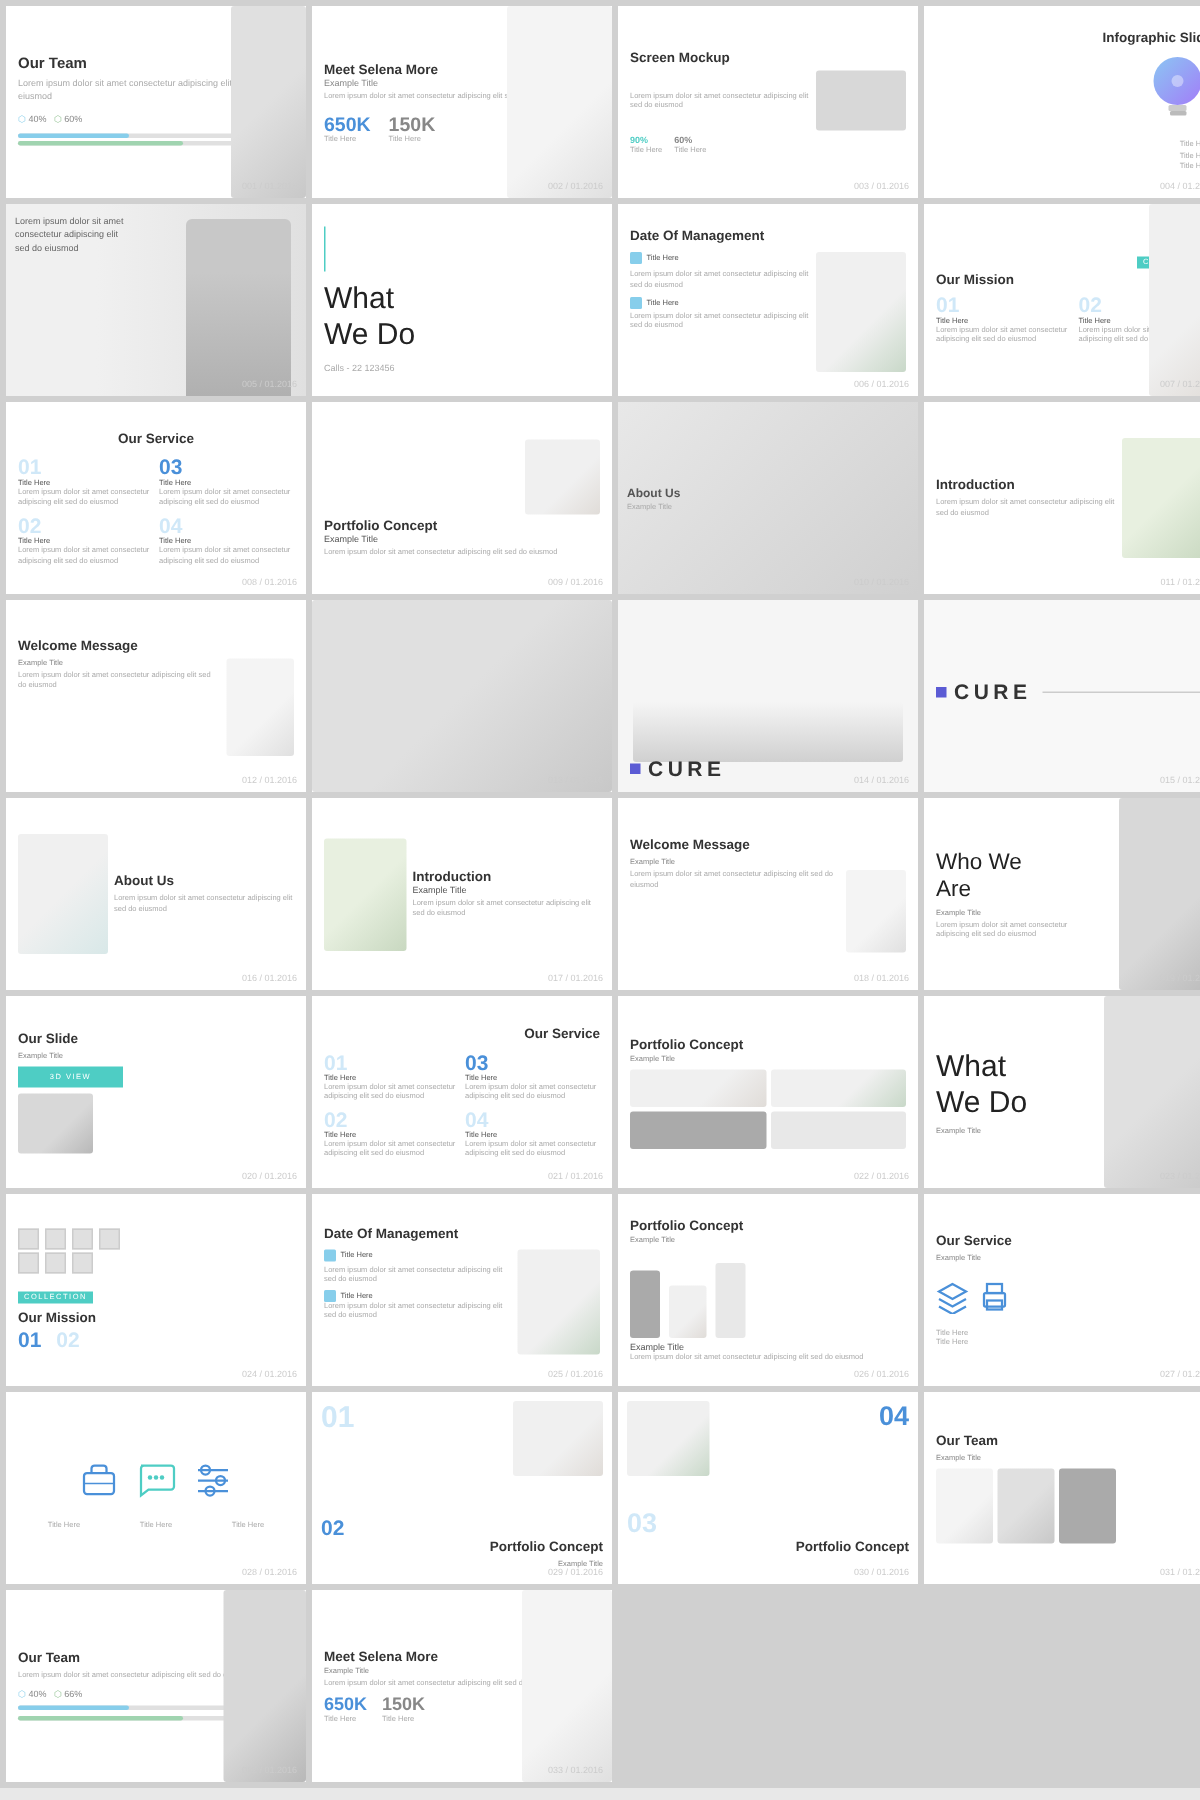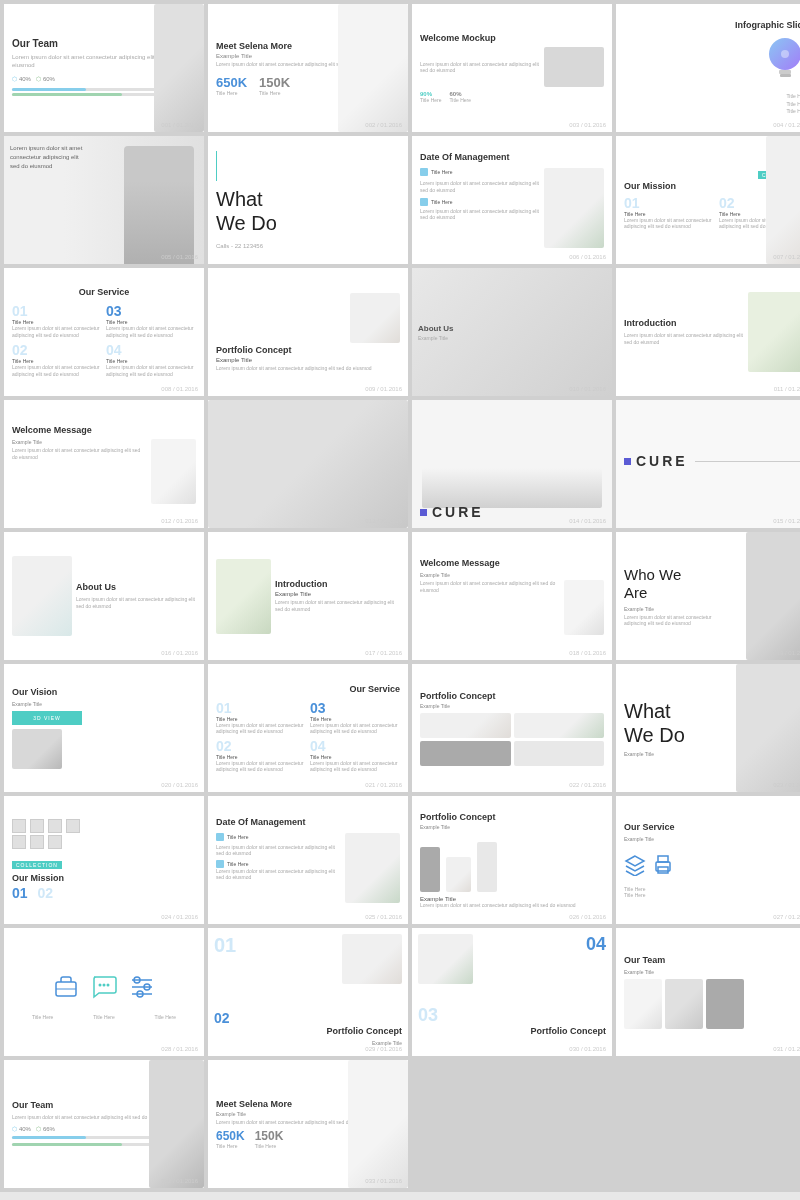--- a/index.html
+++ b/index.html
@@ -162,21 +162,21 @@
       <div>
         <div style="font-size:13px;font-weight:700;color:#888;">150K</div>
         <div style="font-size:5px;color:#aaa;">Title Here</div>
       </div>
     </div>
     <div style="position:absolute;right:0;top:0;width:70px;height:128px;" class="photo-girl-white img-placeholder"></div>
     <div class="slide-number">002 / 01.2016</div>
   </div>
 
   <div class="slide">
-    <div style="font-size:9px;font-weight:600;color:#333;margin-bottom:4px;">Welcome Mockup</div>
+    <div style="font-size:9px;font-weight:600;color:#333;margin-bottom:4px;">Screen Mockup</div>
     <div style="display:flex;align-items:center;gap:4px;margin-bottom:4px;">
       <div style="font-size:5px;color:#aaa;flex:1;">Lorem ipsum dolor sit amet consectetur adipiscing elit sed do eiusmod</div>
       <div style="width:60px;height:40px;background:#d8d8d8;border-radius:2px;" class="img-placeholder"></div>
     </div>
     <div style="display:flex;gap:8px;">
       <div>
         <div style="font-size:6px;font-weight:700;color:#4ecdc4;">90%</div>
         <div style="font-size:5px;color:#aaa;">Title Here</div>
       </div>
       <div>
@@ -400,21 +400,21 @@
 
   <div class="slide" style="position:relative;">
     <div style="position:absolute;right:0;top:0;width:70px;height:128px;" class="photo-person-stand img-placeholder"></div>
     <div style="font-size:15px;font-weight:300;color:#222;line-height:1.2;max-width:90px;">Who We<br>Are</div>
     <div style="font-size:5px;color:#888;margin-top:4px;">Example Title</div>
     <div style="font-size:5px;color:#aaa;margin-top:2px;max-width:90px;">Lorem ipsum dolor sit amet consectetur adipiscing elit sed do eiusmod</div>
     <div class="slide-number">019 / 01.2016</div>
   </div>
 
   <div class="slide" style="position:relative;">
-    <div style="font-size:9px;font-weight:600;color:#333;margin-bottom:4px;">Our Vision</div>
+    <div style="font-size:9px;font-weight:600;color:#333;margin-bottom:4px;">Our Slide</div>
     <div style="font-size:5px;color:#888;margin-bottom:4px;">Example Title</div>
     <div class="our-vision-bar">3D VIEW</div>
     <div style="margin-top:4px;width:50px;height:40px;" class="photo-person-stand img-placeholder"></div>
     <div class="slide-number">020 / 01.2016</div>
   </div>
 
   <div class="slide">
     <div style="font-size:9px;font-weight:600;color:#333;margin-bottom:6px;text-align:right;">Our Service</div>
     <div style="display:grid;grid-template-columns:1fr 1fr;gap:4px;">
       <div>

